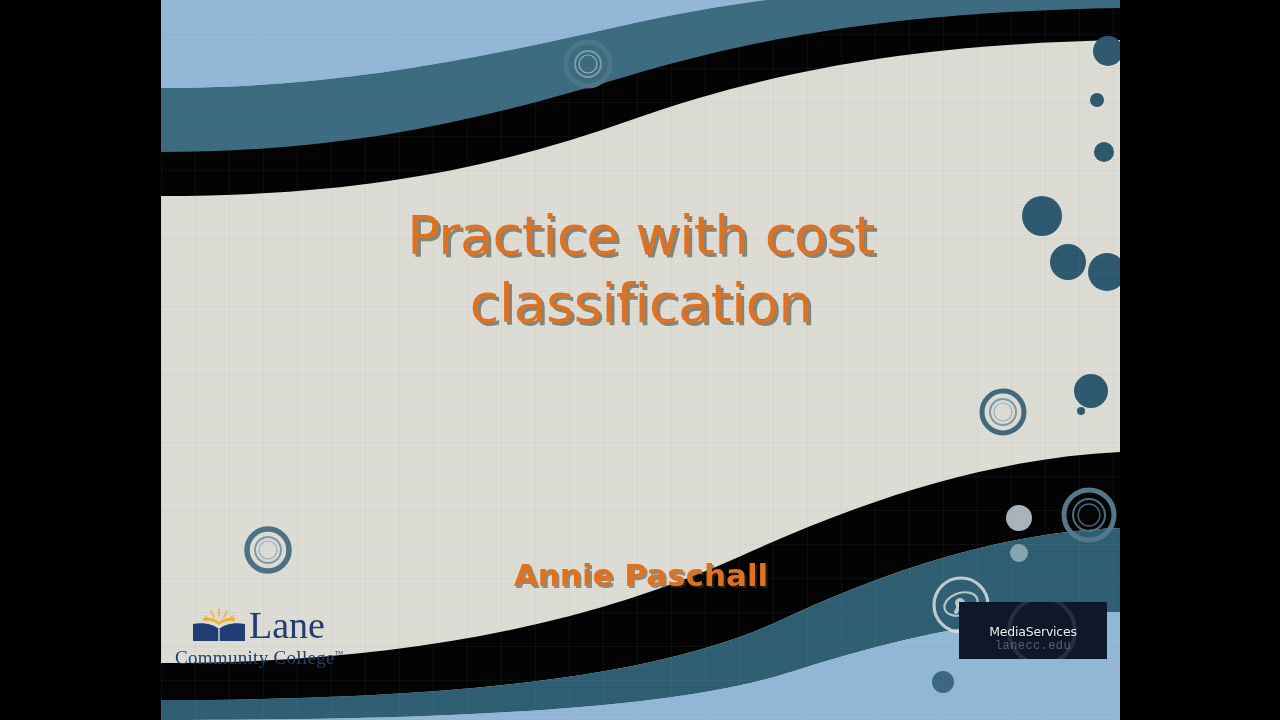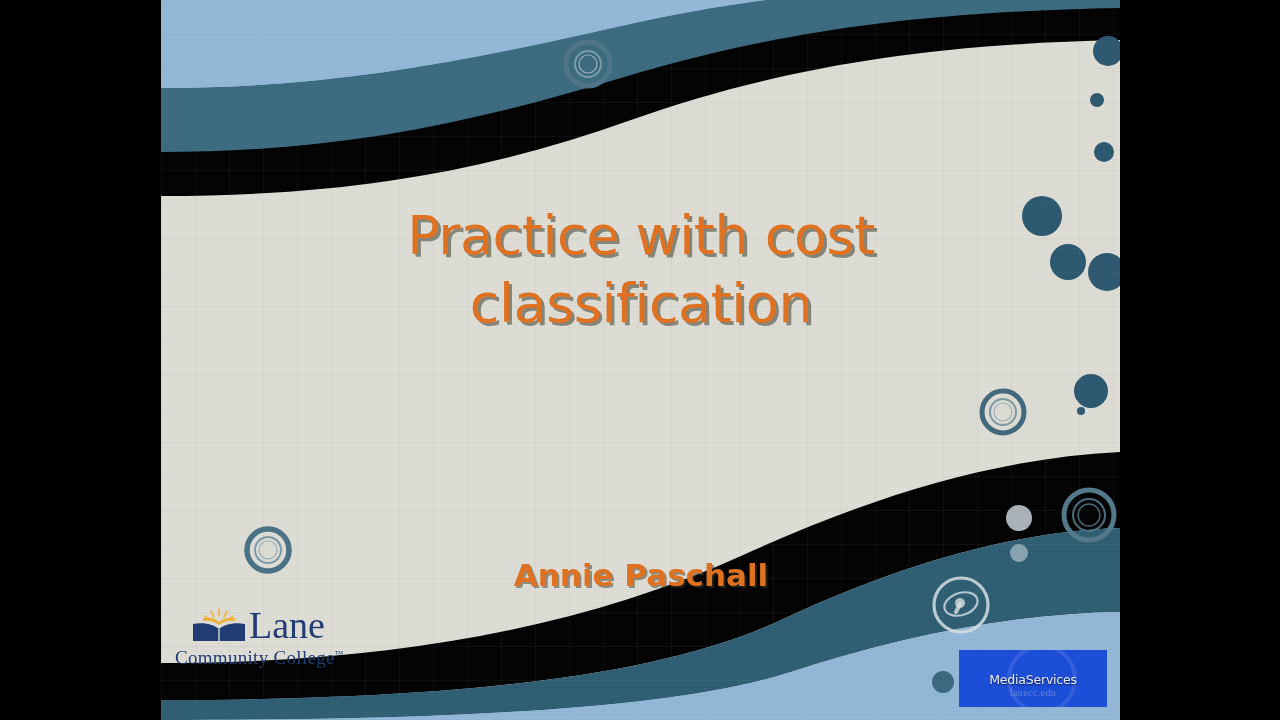--- a/index.html
+++ b/index.html
@@ -141,24 +141,24 @@
     letter-spacing: 0.3px;
     margin-top: 1px;
     padding-left: 0px;
   }
   .logo-tm { font-size: 9px; vertical-align: super; }
 
   
   #media-watermark {
     position: absolute;
     left: 798px;
-    top: 650px;
+    top: 602px;
     width: 148px;
     height: 57px;
-    background: #1d4ed8;
+    background: #0f172a;
     overflow: hidden;
     z-index: 50;
   }
   #media-watermark .wm-ring {
     position: absolute;
     left: 48px; top: -6px;
     width: 62px; height: 62px;
     border: 4px solid rgba(255,255,255,0.10);
     border-radius: 50%;
   }
@@ -171,22 +171,22 @@
     font-size: 12.5px;
     color: #E8EEF1;
     text-shadow: 0 1px 2px rgba(0,0,0,0.75);
     letter-spacing: -0.2px;
   }
   .wm-url {
     position: absolute;
     left: 0; right: 0;
     top: 37px;
     text-align: center;
-    font-family: Liberation Serif, serif;
-    font-size: 10px;
+    font-family: Liberation Mono, monospace;
+    font-size: 12px;
     color: rgba(190,205,212,0.40);
     letter-spacing: 0.4px;
   }
 
   
   #ms-mark {
     position: absolute;
     left: 769px;
     top: 574px;
     width: 62px;

